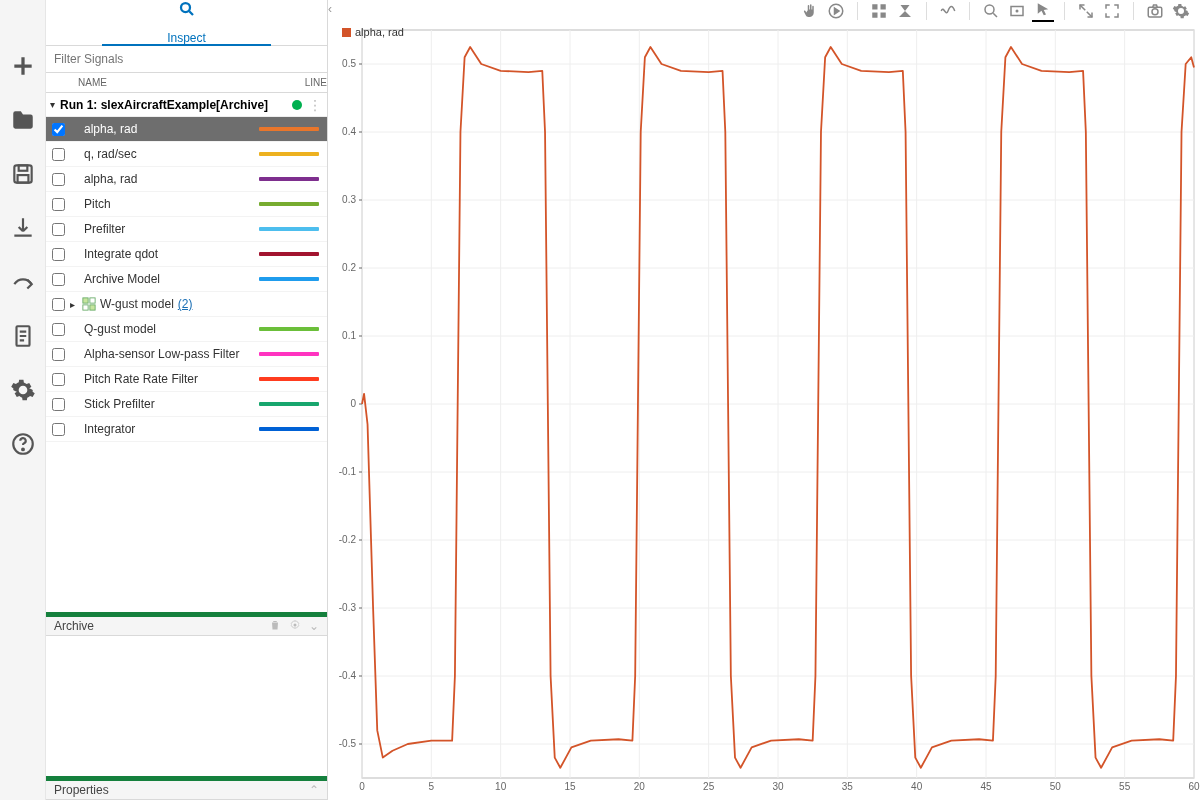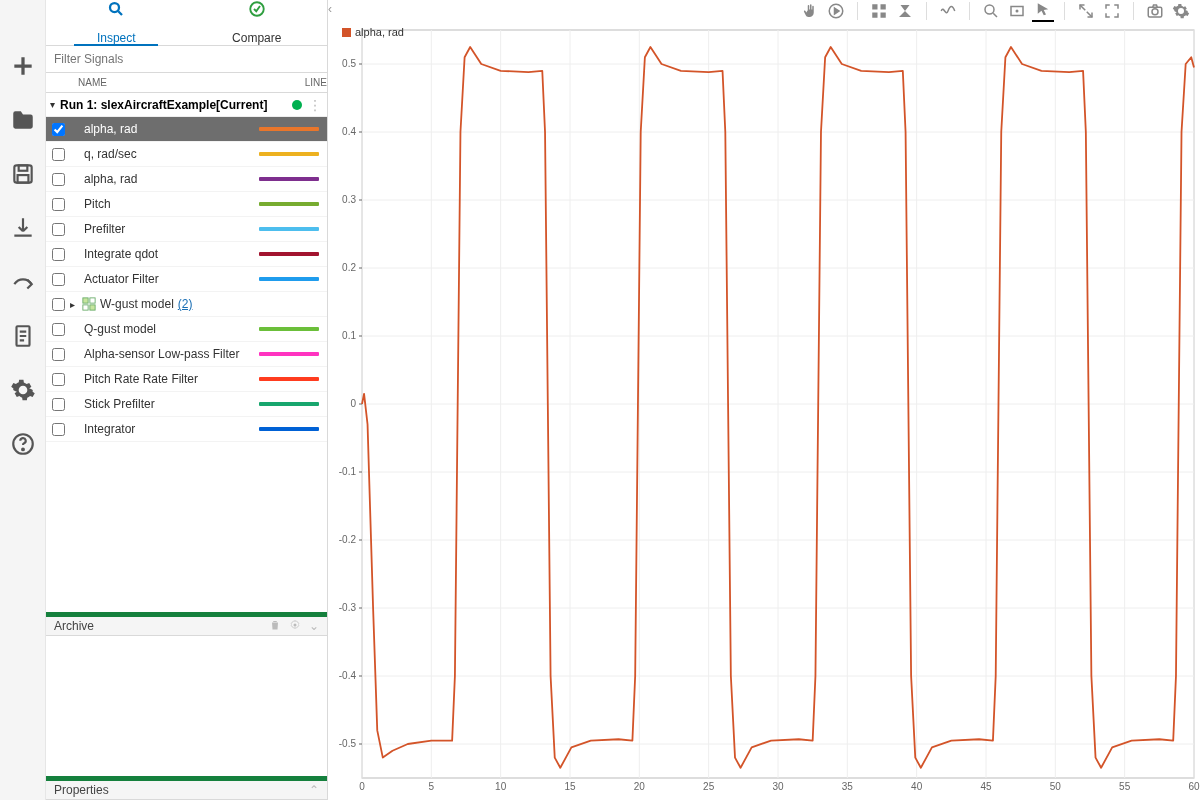--- a/index.html
+++ b/index.html
@@ -122,41 +122,34 @@
 
   <div class="sidebar">
     <div class="tabs">
       <div class="tab active">
         <svg viewBox="0 0 24 24" fill="none" stroke="#0072bd" stroke-width="3">
             <circle cx="10" cy="10" r="6"></circle>
             <path d="M15 15l5 5"></path>
           </svg>
         <span>Inspect</span>
       </div>
-      <div class="tab tab2">
-        <svg viewBox="0 0 24 24" fill="none" stroke="#2e9e3f" stroke-width="2.5">
-            <circle cx="12" cy="12" r="9"></circle>
-            <path d="M8 12l3 3 5-7"></path>
-          </svg>
-        <span>Compare</span>
-      </div>
     </div>
 
     <input class="filter" placeholder="Filter Signals" style="">
 
     <div class="cols">
       <div class="cA"></div>
       <div class="cB">NAME</div>
       <div class="cC">LINE</div>
     </div>
 
     <div class="siglist">
       <div class="runrow">
         <span class="tri">▾</span>
-        <span class="rn">Run 1: slexAircraftExample[Current]</span>
+        <span class="rn">Run 1: slexAircraftExample[Archive]</span>
         <span class="dot"></span>
         <span class="dots">⋮</span>
       </div>
       <div id="sigrows">
           <div class="sigrow selected">
             <span class="ck">
               <input type="checkbox" checked="" style="">
             </span>
             <span class="pad"></span>
             <span class="nm">alpha, rad</span>
@@ -200,21 +193,21 @@
             </span>
             <span class="pad"></span>
             <span class="nm">Integrate qdot</span>
             <span class="ln" style="background:#a2142f"></span>
           </div>
           <div class="sigrow">
             <span class="ck">
               <input type="checkbox" style="">
             </span>
             <span class="pad"></span>
-            <span class="nm">Actuator Filter</span>
+            <span class="nm">Archive Model</span>
             <span class="ln" style="background:#1f9ced"></span>
           </div>
           <div class="sigrow">
             <span class="ck">
               <input type="checkbox" style="">
             </span>
             <span class="exp">▸</span>
             <span class="blk"><svg viewBox="0 0 16 16">
                 <rect x="1" y="1" width="6" height="6" fill="#c7e59f" stroke="#6a6"></rect>
                 <rect x="9" y="1" width="6" height="6" fill="#fff" stroke="#6a6"></rect>

